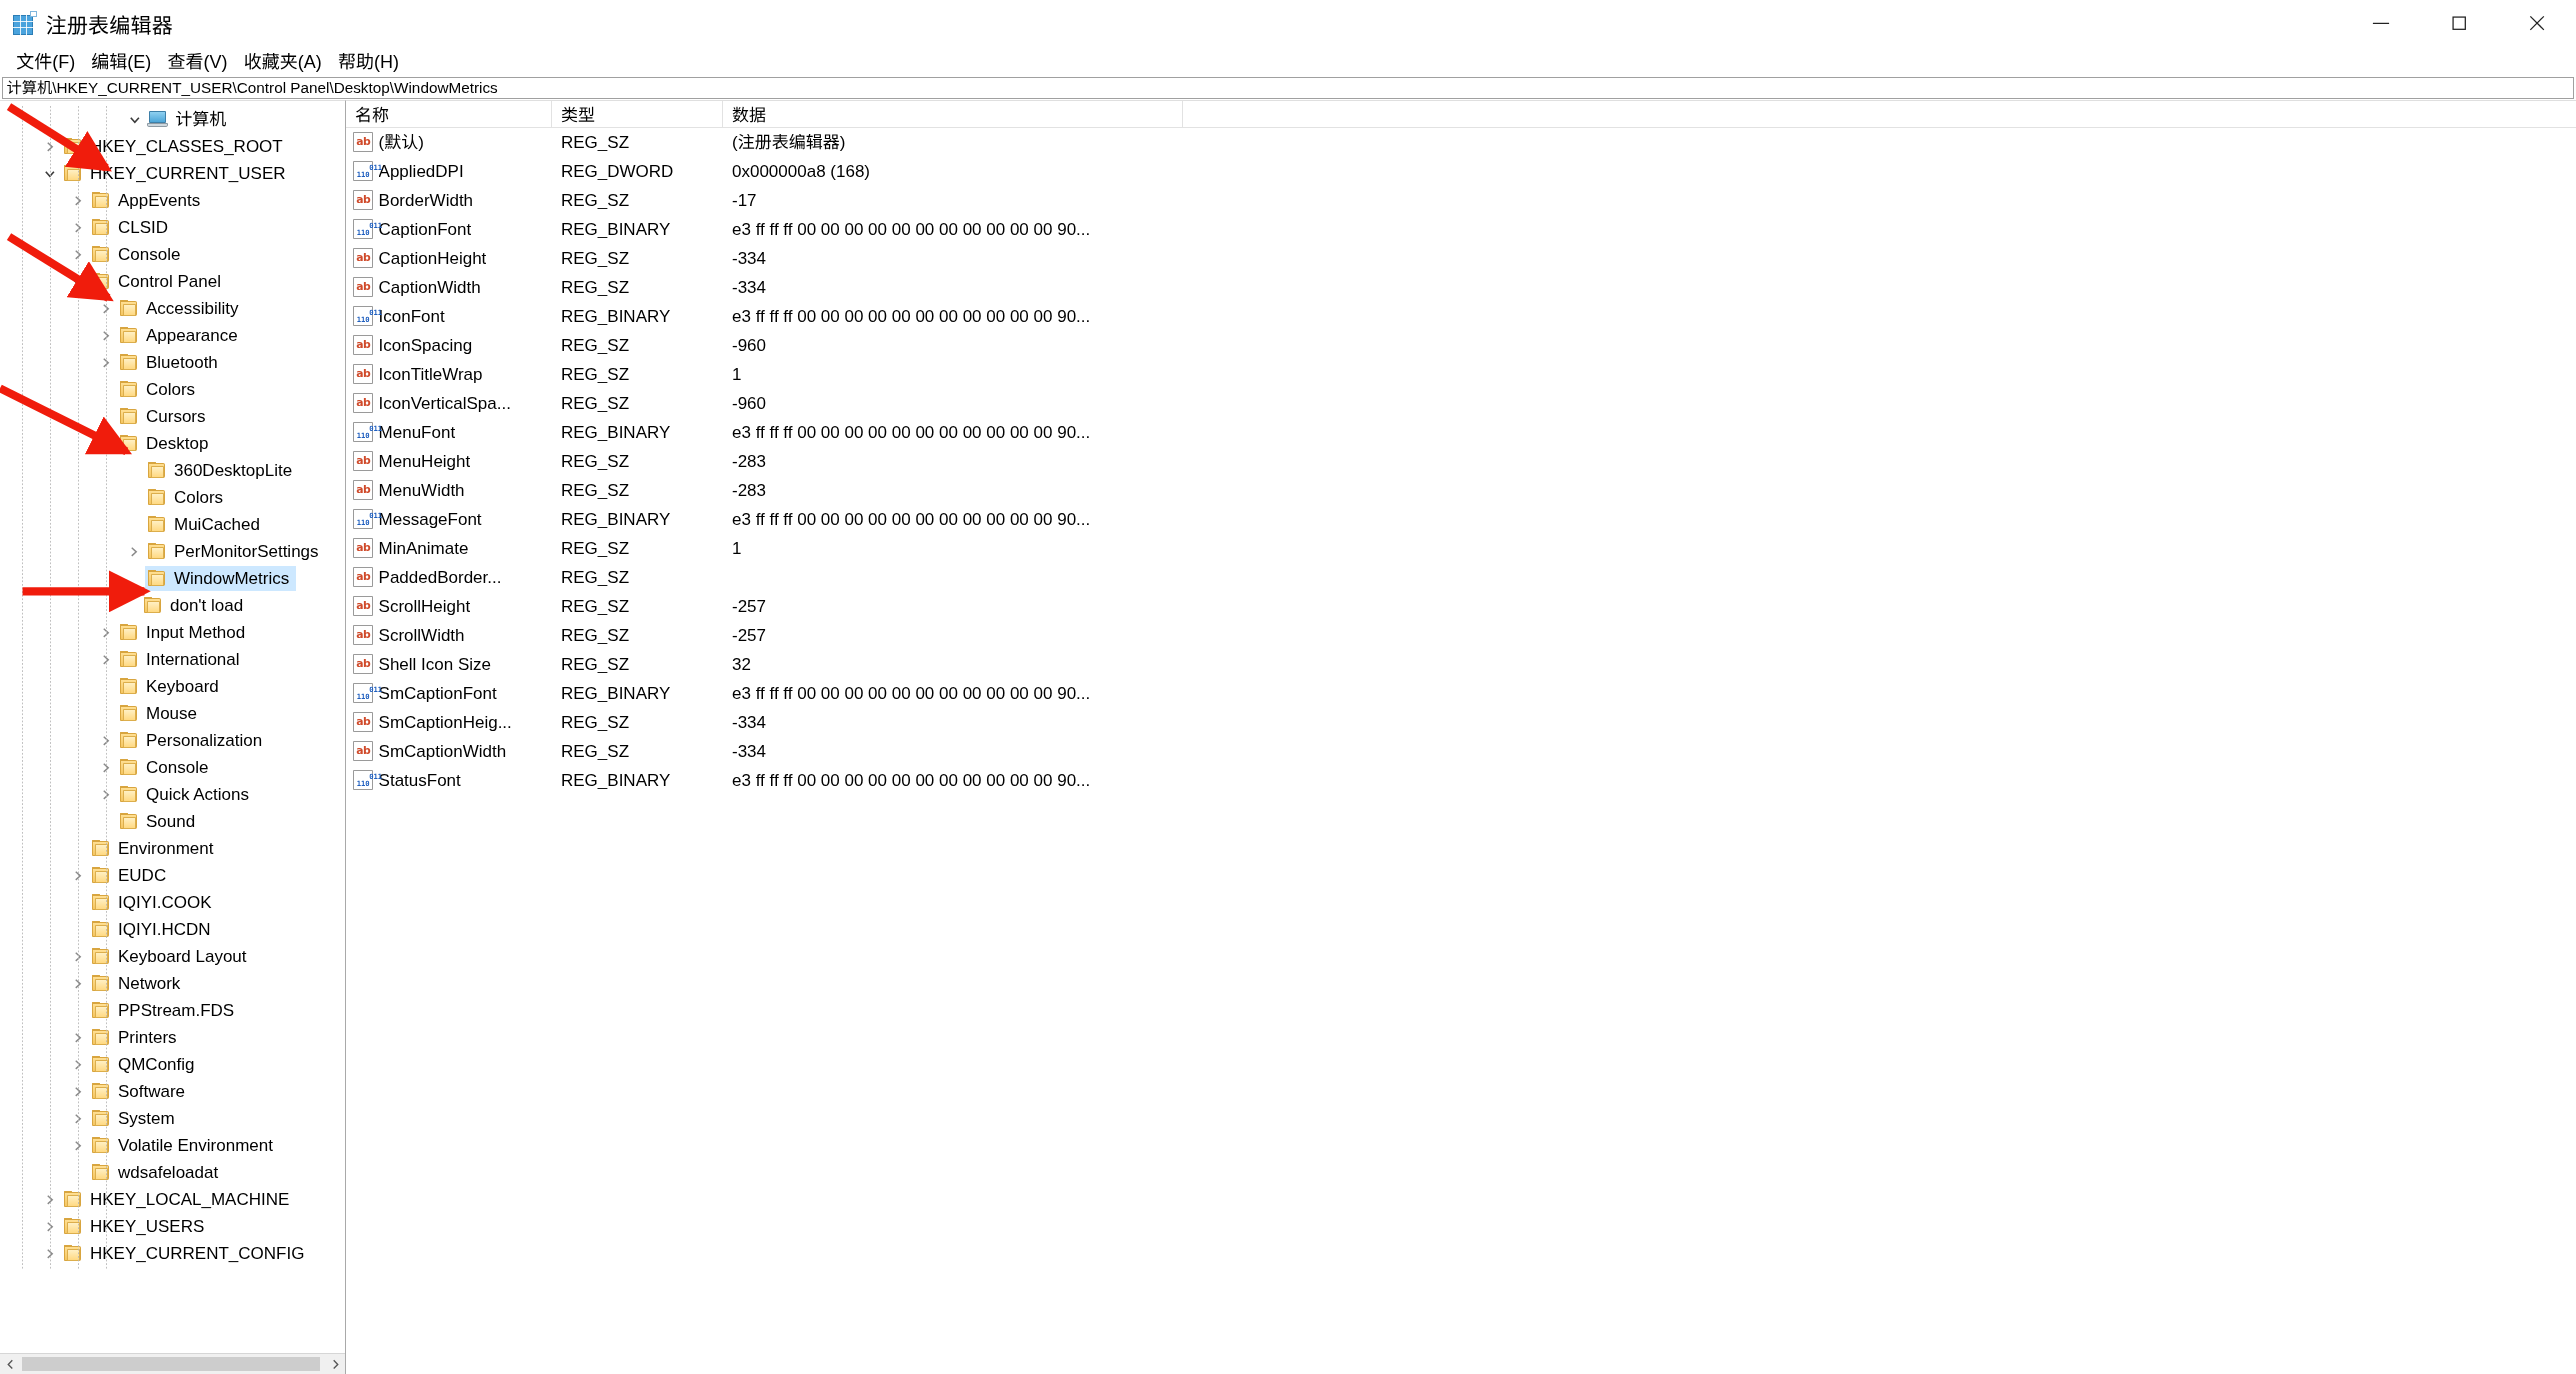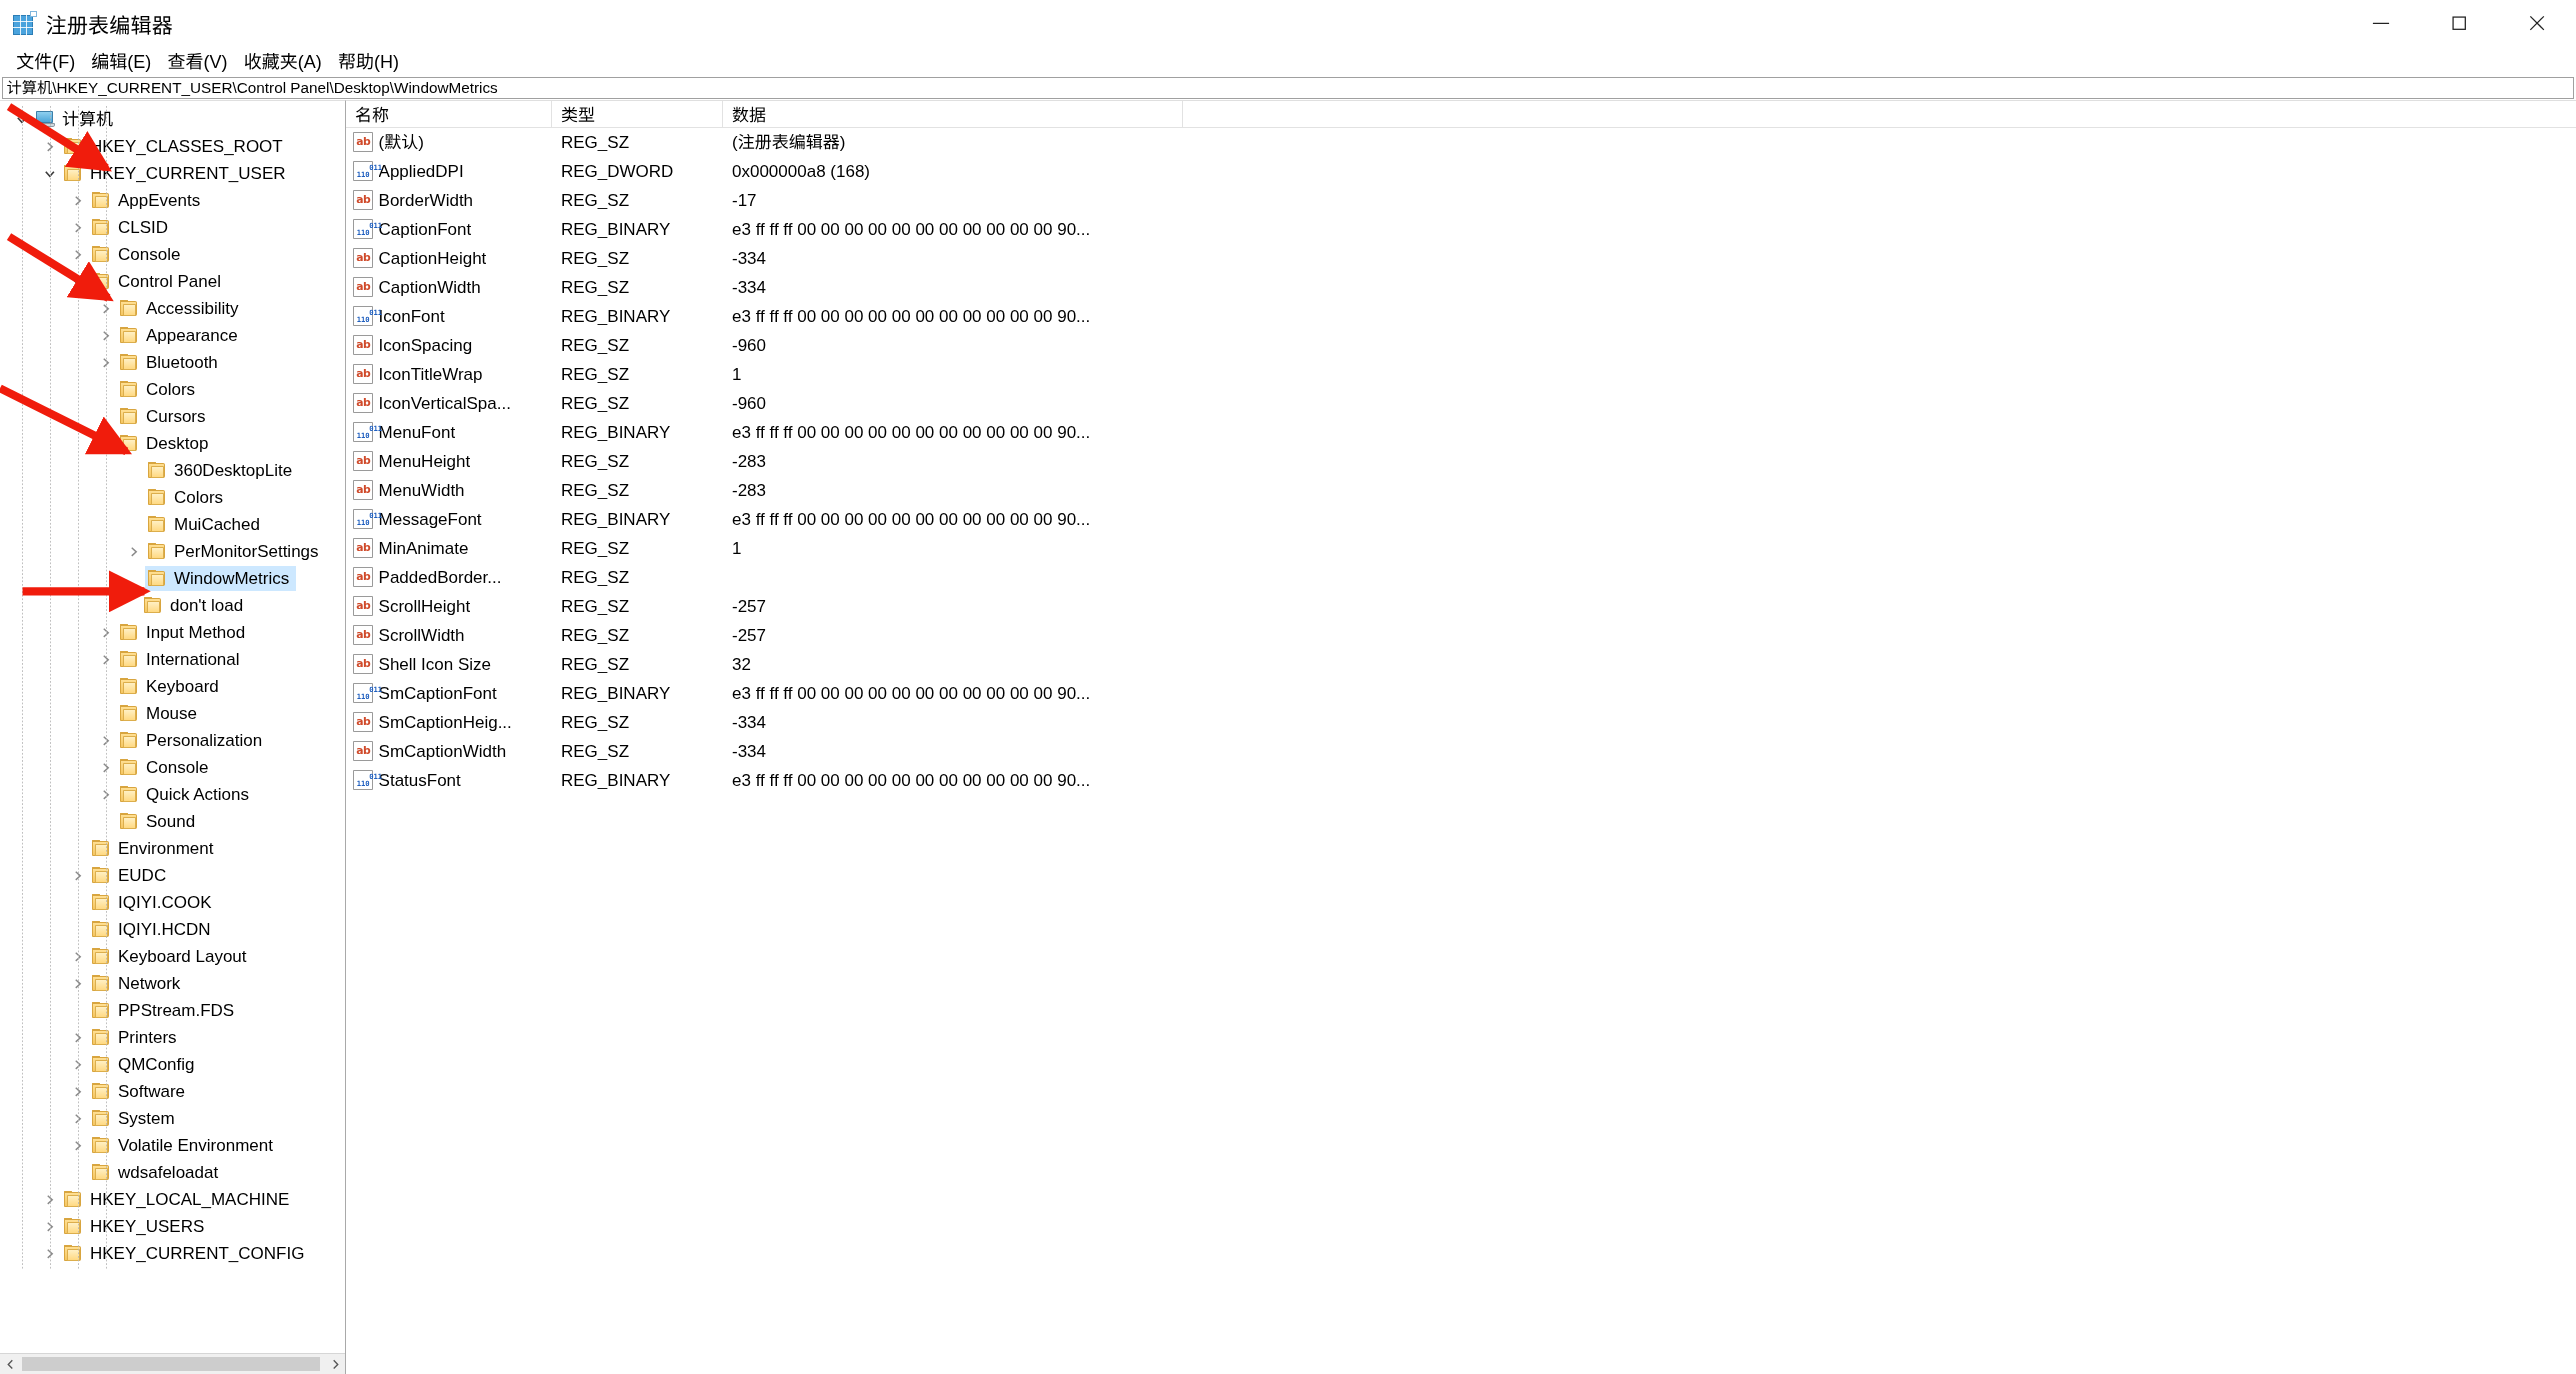--- a/index.html
+++ b/index.html
@@ -325,21 +325,21 @@
     <div class="addressbar">
       <span class="path">计算机\HKEY_CURRENT_USER\Control Panel\Desktop\WindowMetrics</span>
     </div>
   </div>
 
   <div class="body">
 
     <div class="tree-pane">
       <div class="tree-scroll">
         <div class="tree" id="tree-root">
-            <div class="tnode" style="padding-left: 9px;">
+            <div class="tnode" style="padding-left: 9px; justify-content: center;">
               <span class="twist">
                 <svg width="11.7" height="10" viewBox="0 0 13 11">
                   <polyline points="2,3 6.5,8 11,3" fill="none" stroke="#3b3b3b" stroke-width="1.8"></polyline>
                 </svg>
               </span>
               <span class="tlabel-wrap">
                 <span class="tree-icon">
                   <span class="pc-icon">
                     <span class="screen"></span>
                     <span class="base"></span>

